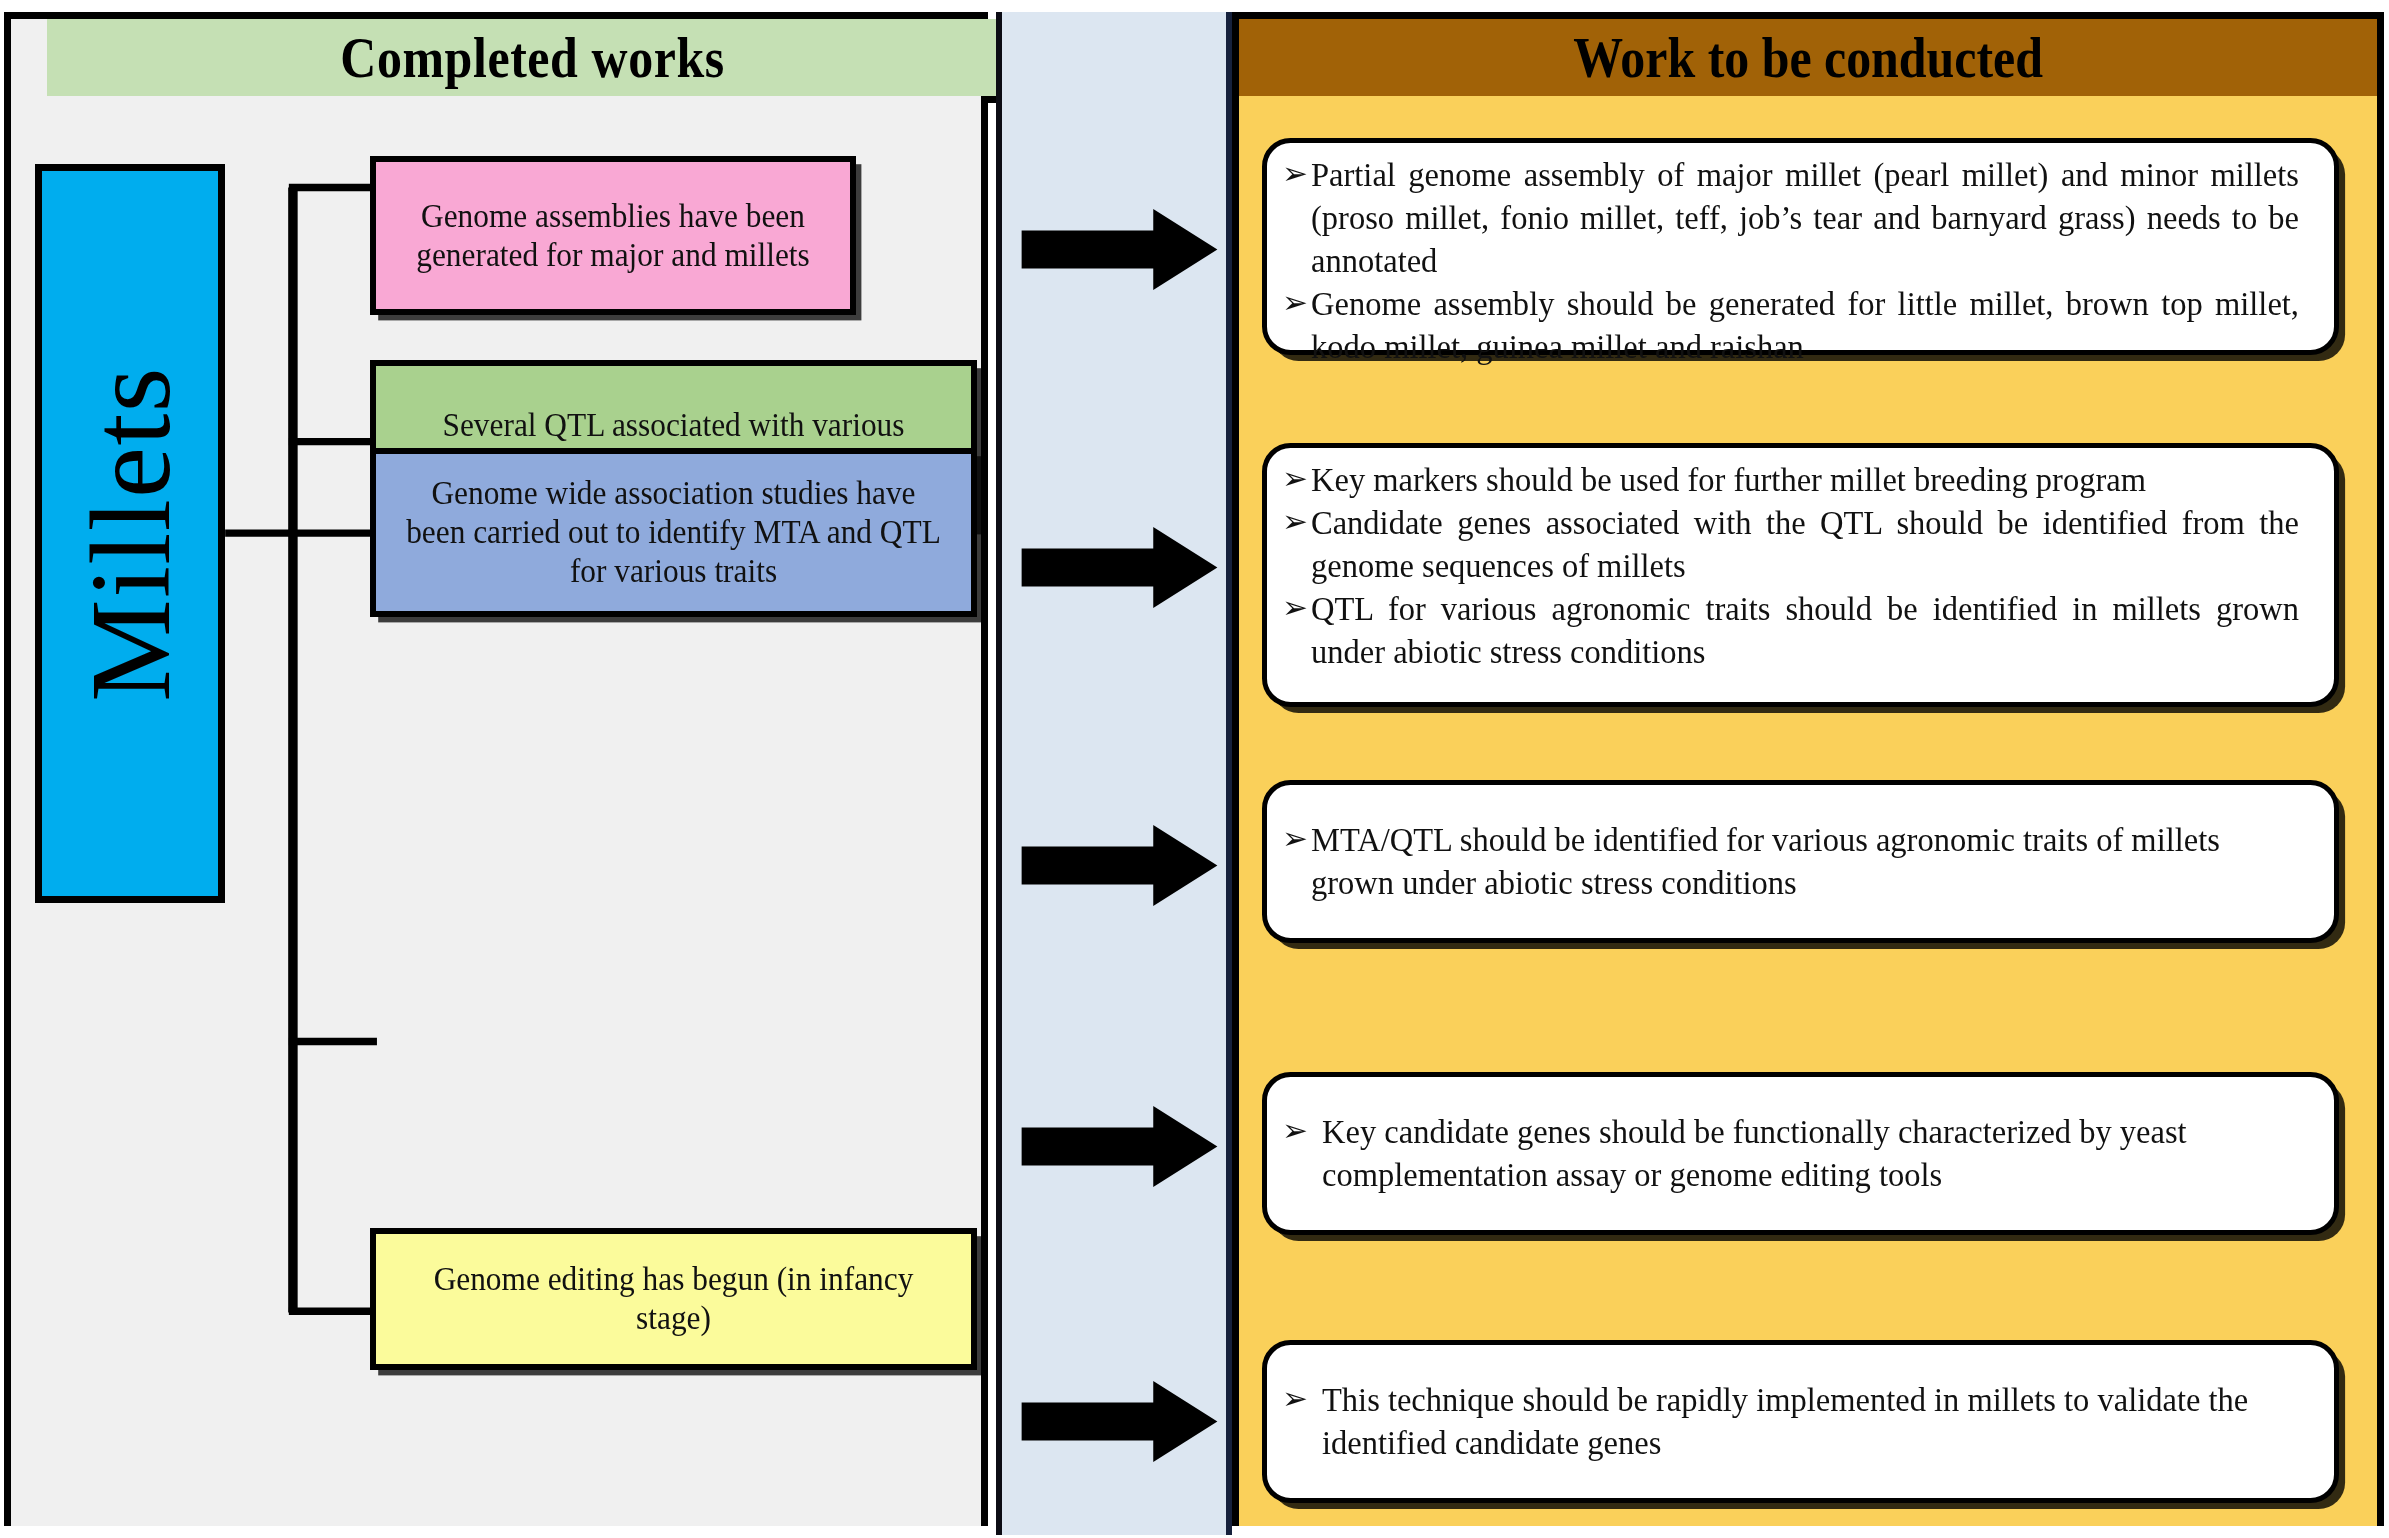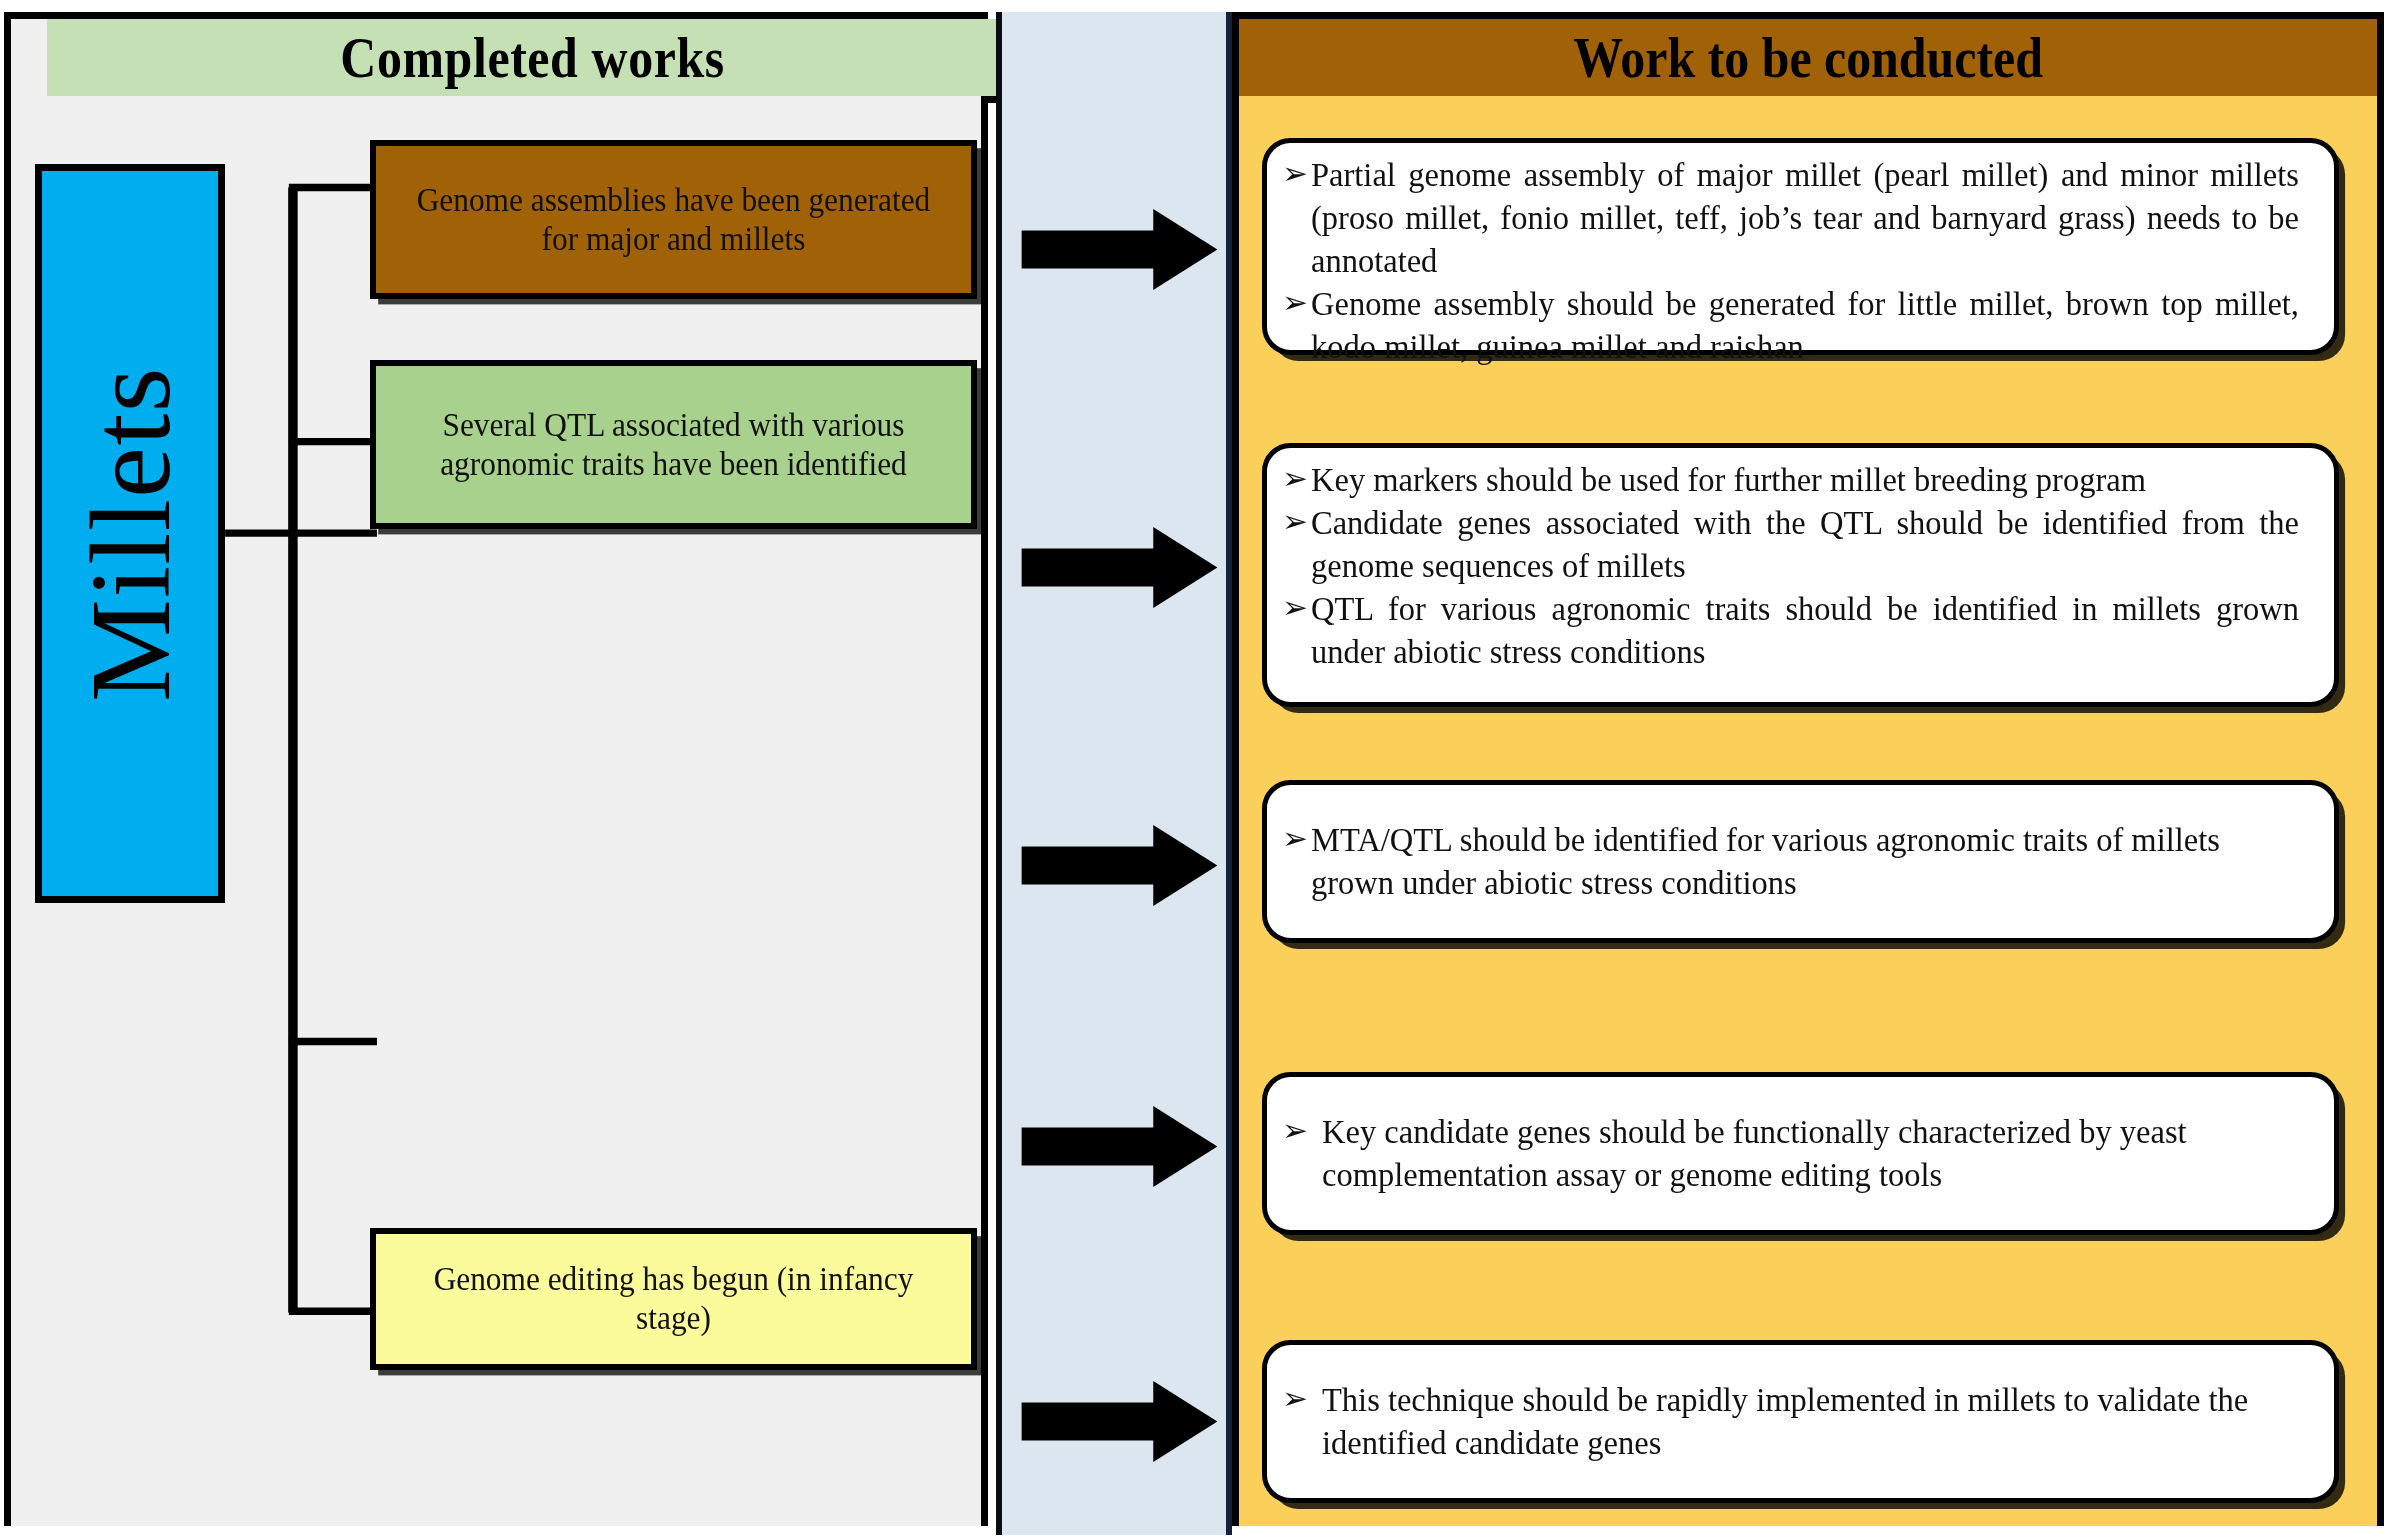--- a/index.html
+++ b/index.html
@@ -111,28 +111,31 @@
 
         <line x1="416" y1="135" x2="416" y2="1795" stroke="#000" stroke-width="14"></line>
 
         <line x1="410" y1="135" x2="540" y2="135" stroke="#000" stroke-width="11"></line>
         <line x1="410" y1="510" x2="540" y2="510" stroke="#000" stroke-width="11"></line>
         <line x1="410" y1="645" x2="540" y2="645" stroke="#000" stroke-width="11"></line>
         <line x1="410" y1="1395" x2="540" y2="1395" stroke="#000" stroke-width="11"></line>
         <line x1="410" y1="1793" x2="540" y2="1793" stroke="#000" stroke-width="11"></line>
       </svg>
 
-      <div class="lbox" style="left:359px;top:44px;width:607px;height:159px;background:#a16207;">
+      <div class="lbox" style="left:359px;top:60px;width:486px;height:159px;background:#f9a8d4;">
         <div class="lbox-text">Genome assemblies have been generated for major and millets</div>
       </div>
 
       <div class="lbox" style="left:359px;top:264px;width:607px;height:169px;background:#a9d18e;">
         <div class="lbox-text">Several QTL associated with various agronomic traits have been identified</div>
       </div>
 
+      <div class="lbox" style="left:359px;top:352px;width:607px;height:169px;background:#8faadc;">
+        <div class="lbox-text">Genome wide association studies have been carried out to identify MTA and QTL for various traits</div>
+      </div>
 
 
       <div class="lbox" style="left:359px;top:1132px;width:607px;height:142px;background:#fbfb9b;">
         <div class="lbox-text">Genome editing has begun (in infancy stage)</div>
       </div>
 
     </div>
   </div>
 
   <div class="mid-panel">

